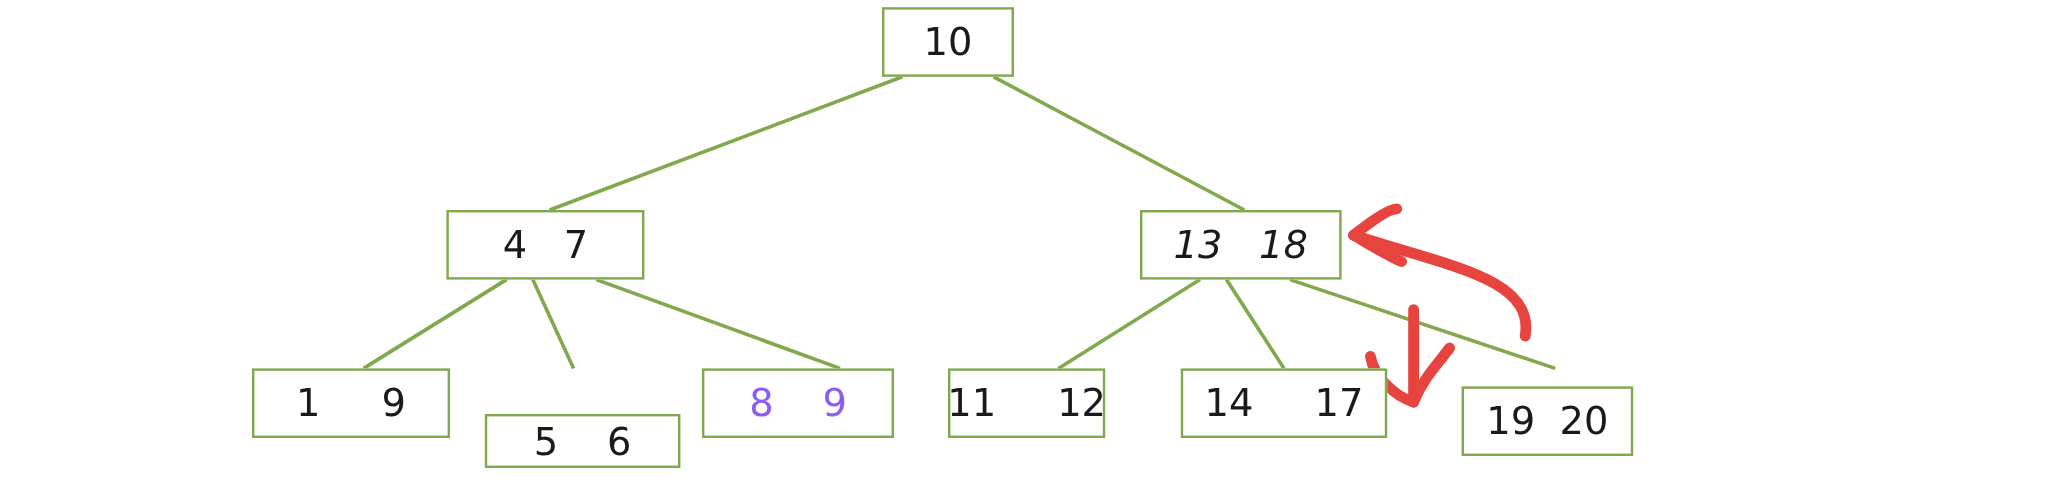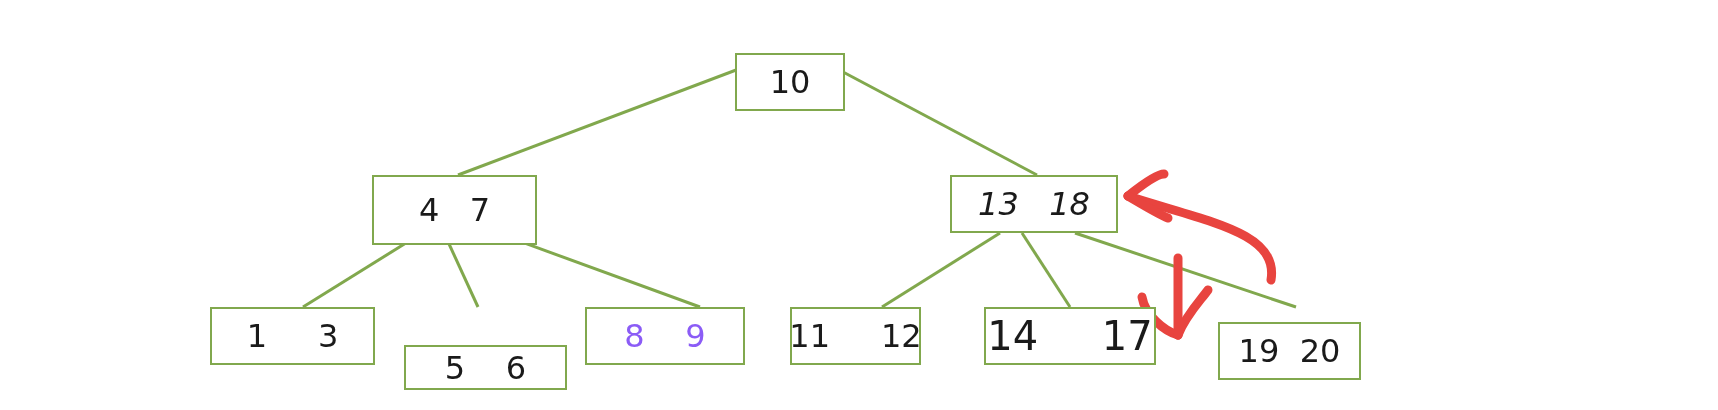--- a/index.html
+++ b/index.html
@@ -78,43 +78,43 @@
         </g>
         <g>
           <path d="M 1271 280 C 1279 232 1208 222 1128 196" stroke="#e8443f" stroke-width="9" stroke-linecap="round" fill="none"></path>
           <path d="M 1164 174 C 1156 174 1138 188 1128 196" stroke="#e8443f" stroke-width="9" stroke-linecap="round" fill="none"></path>
           <path d="M 1168 218 C 1158 214 1140 203 1128 196" stroke="#e8443f" stroke-width="9" stroke-linecap="round" fill="none"></path>
         </g>
       </g>
   </svg>
 
   <div id="nodes-layer">
-      <div class="tree-node" style="left: 735px; top: 6px; width: 110px; height: 58px; border: 2px solid rgb(129, 168, 77); margin-top: 47px;">
+      <div class="tree-node" style="left: 735px; top: 6px; width: 110px; height: 58px; border: 2px solid rgb(129, 168, 77);">
         <span class="keys" style="font-size: 32px; color: rgb(26, 26, 26);">10</span>
       </div>
-      <div class="tree-node" style="left: 372px; top: 175px; width: 165px; height: 70px; border: 2px solid rgb(129, 168, 77);">
+      <div class="tree-node" style="left: 372px; top: 175px; width: 165px; height: 58px; border: 2px solid rgb(129, 168, 77);">
         <span class="keys" style="font-size: 32px; color: rgb(26, 26, 26);">4   7</span>
       </div>
       <div class="tree-node" style="left: 950px; top: 175px; width: 168px; height: 58px; border: 2px solid rgb(129, 168, 77); font-style: italic;">
         <span class="keys" style="font-size: 32px; color: rgb(26, 26, 26);">13   18</span>
       </div>
       <div class="tree-node" style="left: 210px; top: 307px; width: 165px; height: 58px; border: 2px solid rgb(129, 168, 77);">
-        <span class="keys" style="font-size: 32px; color: rgb(26, 26, 26);">1     3</span>
+        <span class="keys" style="font-size: 32px; color: rgb(26, 26, 26);">1     9</span>
       </div>
       <div class="tree-node" style="left: 404px; top: 307px; width: 163px; height: 45px; border: 2px solid rgb(129, 168, 77); margin-top: 38px;">
         <span class="keys" style="font-size: 32px; color: rgb(26, 26, 26);">5    6</span>
       </div>
       <div class="tree-node" style="left: 585px; top: 307px; width: 160px; height: 58px; border: 2px solid rgb(129, 168, 77);">
         <span class="keys" style="font-size: 32px; color: #8b5cf6;">8    9</span>
       </div>
       <div class="tree-node" style="left: 790px; top: 307px; width: 131px; height: 58px; border: 2px solid rgb(129, 168, 77);">
         <span class="keys" style="font-size: 32px; color: rgb(26, 26, 26);">11     12</span>
       </div>
       <div class="tree-node" style="left: 984px; top: 307px; width: 172px; height: 58px; border: 2px solid rgb(129, 168, 77);">
-        <span class="keys" style="font-size: 40px; color: rgb(26, 26, 26);">14     17</span>
+        <span class="keys" style="font-size: 32px; color: rgb(26, 26, 26);">14     17</span>
       </div>
       <div class="tree-node" style="left: 1218px; top: 307px; width: 143px; height: 58px; border: 2px solid rgb(129, 168, 77); margin-top: 15px;">
         <span class="keys" style="font-size: 32px; color: rgb(26, 26, 26);">19  20</span>
       </div>
     </div>
   <div id="annotations-layer">
       <div class="annotation" style="left: 1359px; top: 129px; font-size: 23px; color: rgb(232, 68, 63);"></div>
     </div>
 
 </div>

